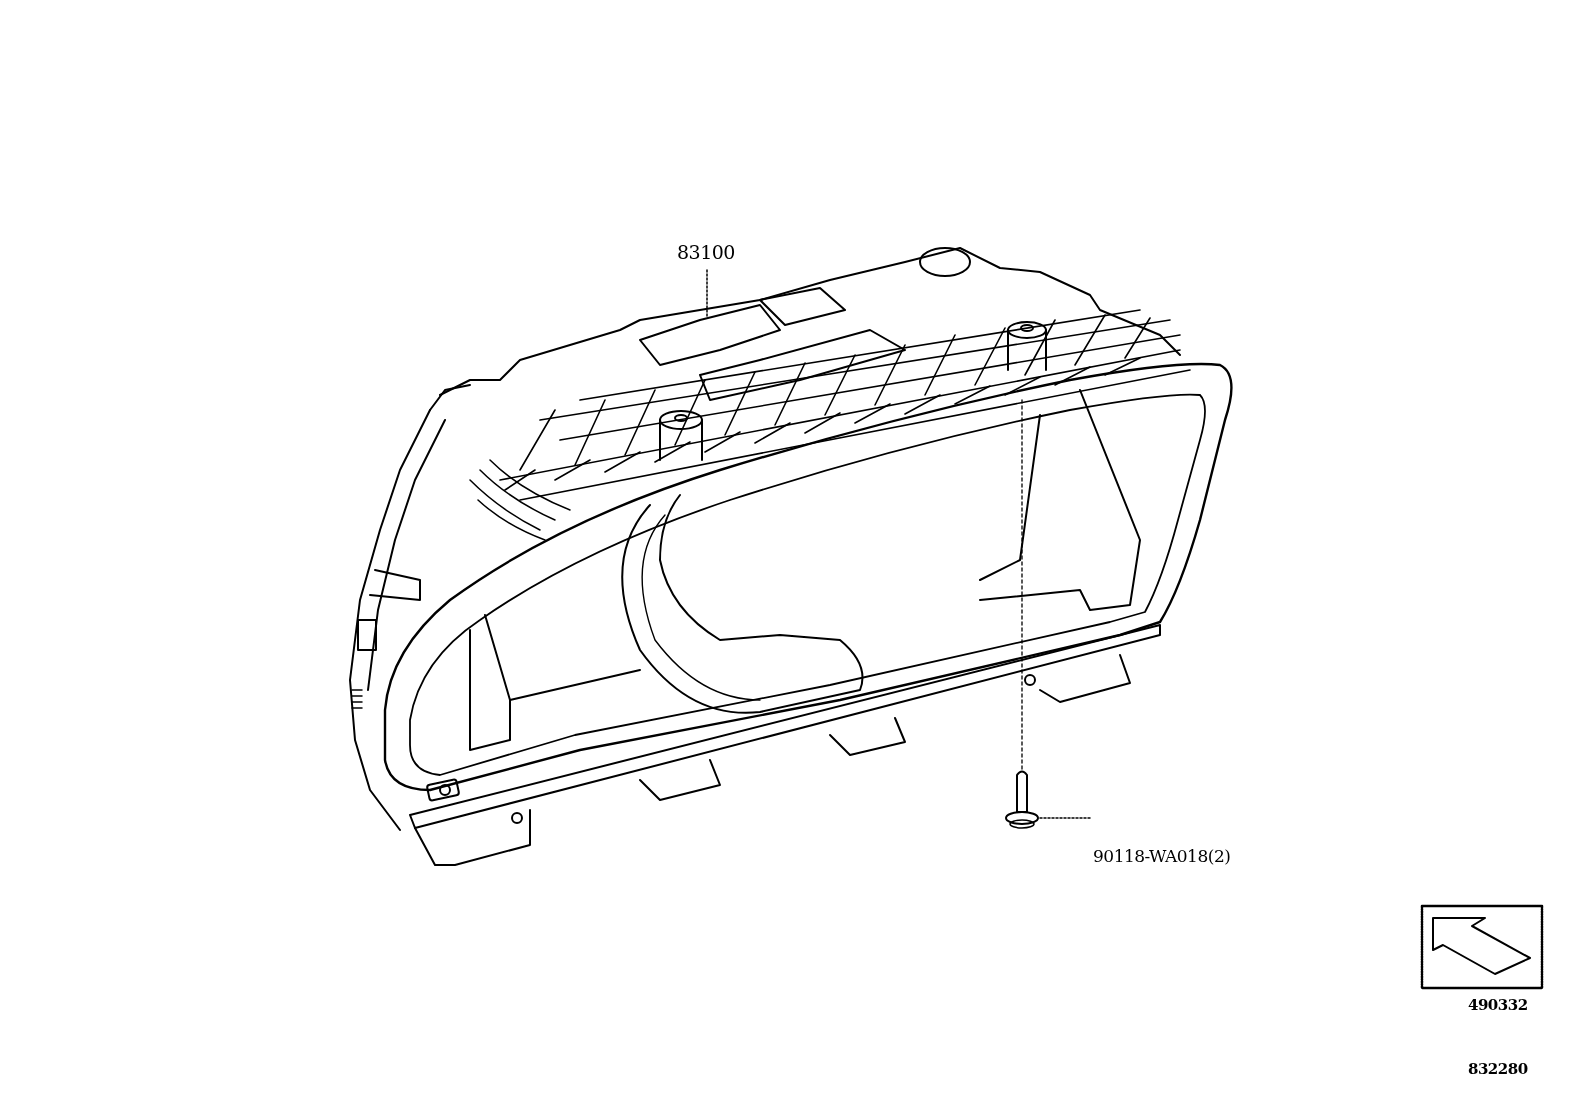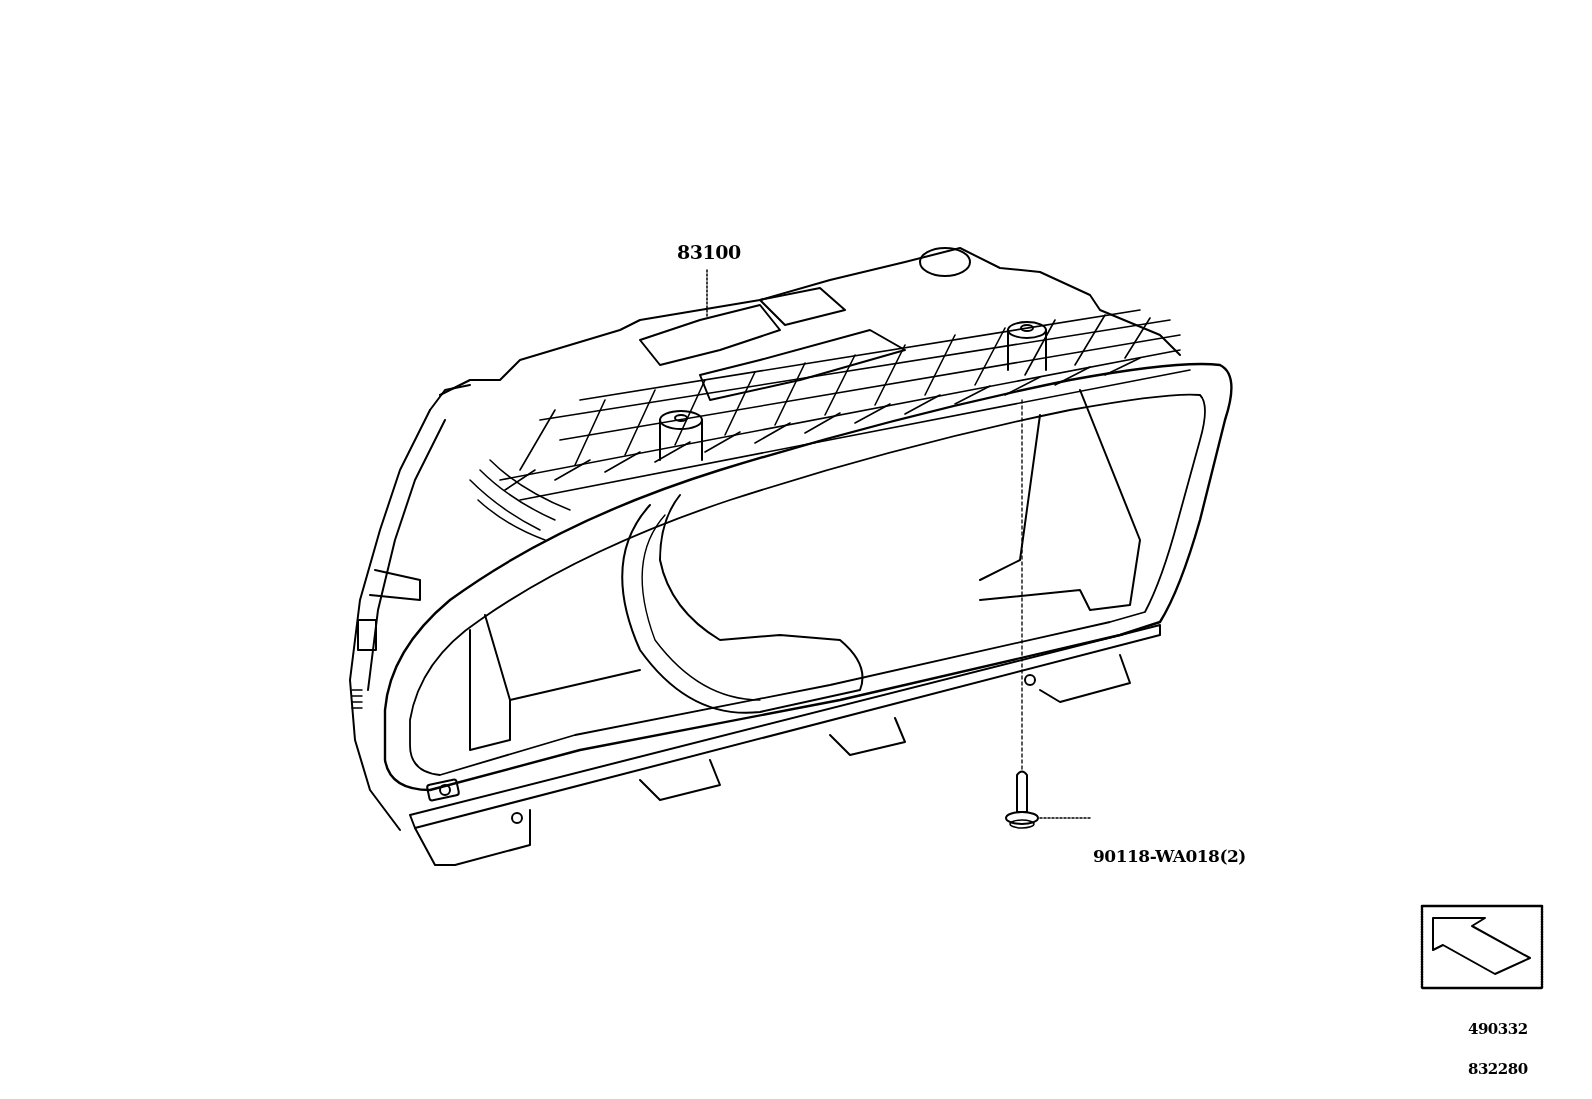--- a/index.html
+++ b/index.html
@@ -1,22 +1,22 @@
 <!DOCTYPE html>
 <html><head>
 <meta charset="utf-8">
 <style>
   html, body { margin: 0; padding: 0; background: #ffffff; }
   body { width: 1592px; height: 1099px; position: relative; overflow: hidden; font-family: "DejaVu Serif", serif; }
   .canvas { position: absolute; left: 0; top: 0; width: 1592px; height: 1099px; }
-  .label { position: absolute; font-family: "DejaVu Serif", serif; font-weight: bold; color: #000; font-size: 19px; letter-spacing: -0.5px; white-space: nowrap; }
+  .label { position: absolute; font-family: "DejaVu Serif", serif; font-weight: normal; color: #000; font-size: 19px; letter-spacing: -0.5px; white-space: nowrap; }
   .label-small { font-size: 15px; font-weight: bold; }
   #lbl-83100 { left: 677px; top: 241px; }
   #lbl-screw { left: 1093px; top: 806px; font-size: 17px; margin-top: 40px; }
-  #lbl-arrow { left: 1468px; top: 996px; margin-top: 24px; }
+  #lbl-arrow { left: 1468px; top: 996px; }
   #lbl-ref { left: 1468px; top: 1060px; }
 </style>
 </head>
 <body>
 
 <svg class="canvas" viewBox="0 0 1592 1099" xmlns="http://www.w3.org/2000/svg" fill="none" stroke="#000" stroke-width="2" stroke-linejoin="round" stroke-linecap="round">
 
   <g>
 
     <path d="M440 395 L470 380 L500 380 L520 360 L620 330 L640 320 L760 300 L830 280 L905 262 L960 248 L1000 268 L1040 272 L1090 295 L1100 310 L1160 335 L1180 355"></path>

